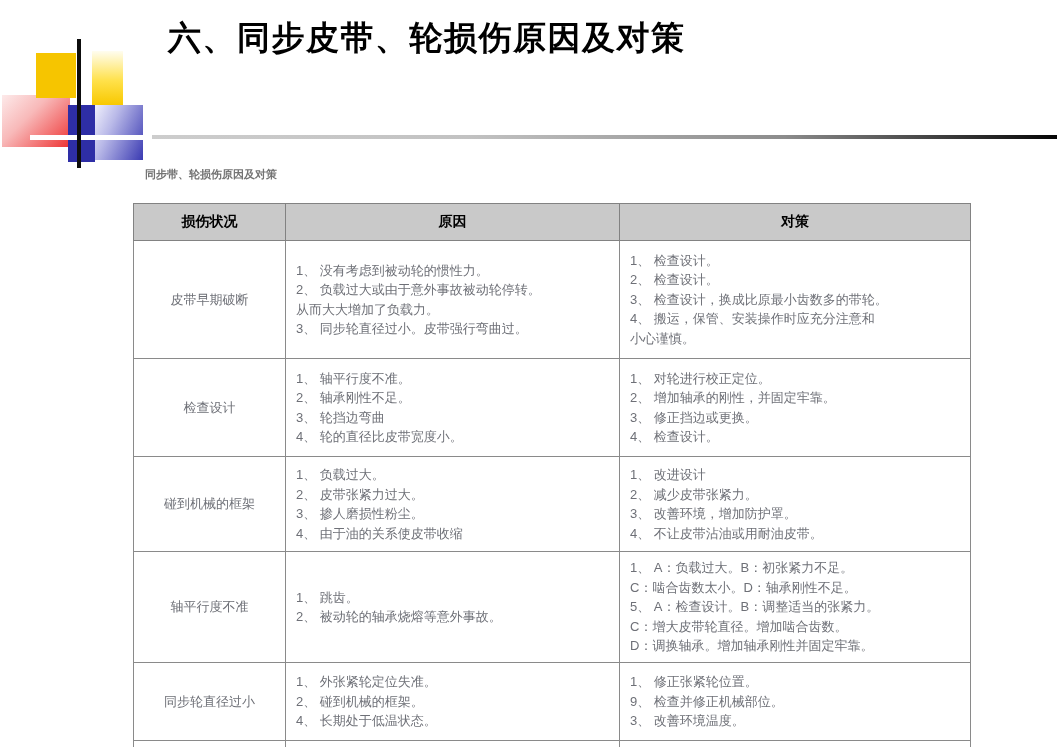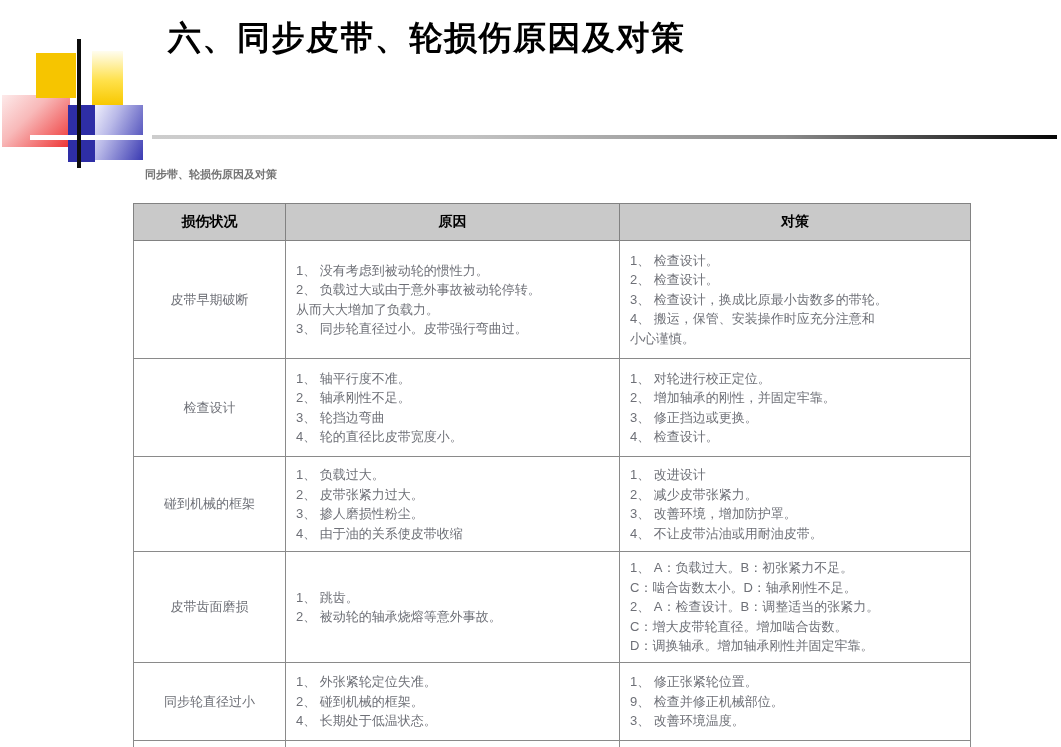--- a/index.html
+++ b/index.html
@@ -115,26 +115,26 @@
       <td>1、 负载过大。
 2、 皮带张紧力过大。
 3、 掺人磨损性粉尘。
 4、 由于油的关系使皮带收缩</td>
       <td>1、 改进设计
 2、 减少皮带张紧力。
 3、 改善环境，增加防护罩。
 4、 不让皮带沾油或用耐油皮带。</td>
     </tr>
     <tr class="r4">
-      <td class="cond">皮带齿面磨损</td>
+      <td class="cond">轴平行度不准</td>
       <td>1、 跳齿。
 2、 被动轮的轴承烧熔等意外事故。</td>
       <td>1、 A：负载过大。B：初张紧力不足。
 C：啮合齿数太小。D：轴承刚性不足。
-2、 A：检查设计。B：调整适当的张紧力。
+5、 A：检查设计。B：调整适当的张紧力。
 C：增大皮带轮直径。增加啮合齿数。
 D：调换轴承。增加轴承刚性并固定牢靠。</td>
     </tr>
     <tr class="r5">
       <td class="cond">同步轮直径过小</td>
       <td>1、 外张紧轮定位失准。
 2、 碰到机械的框架。
 4、 长期处于低温状态。</td>
       <td>1、 修正张紧轮位置。
 9、 检查并修正机械部位。

